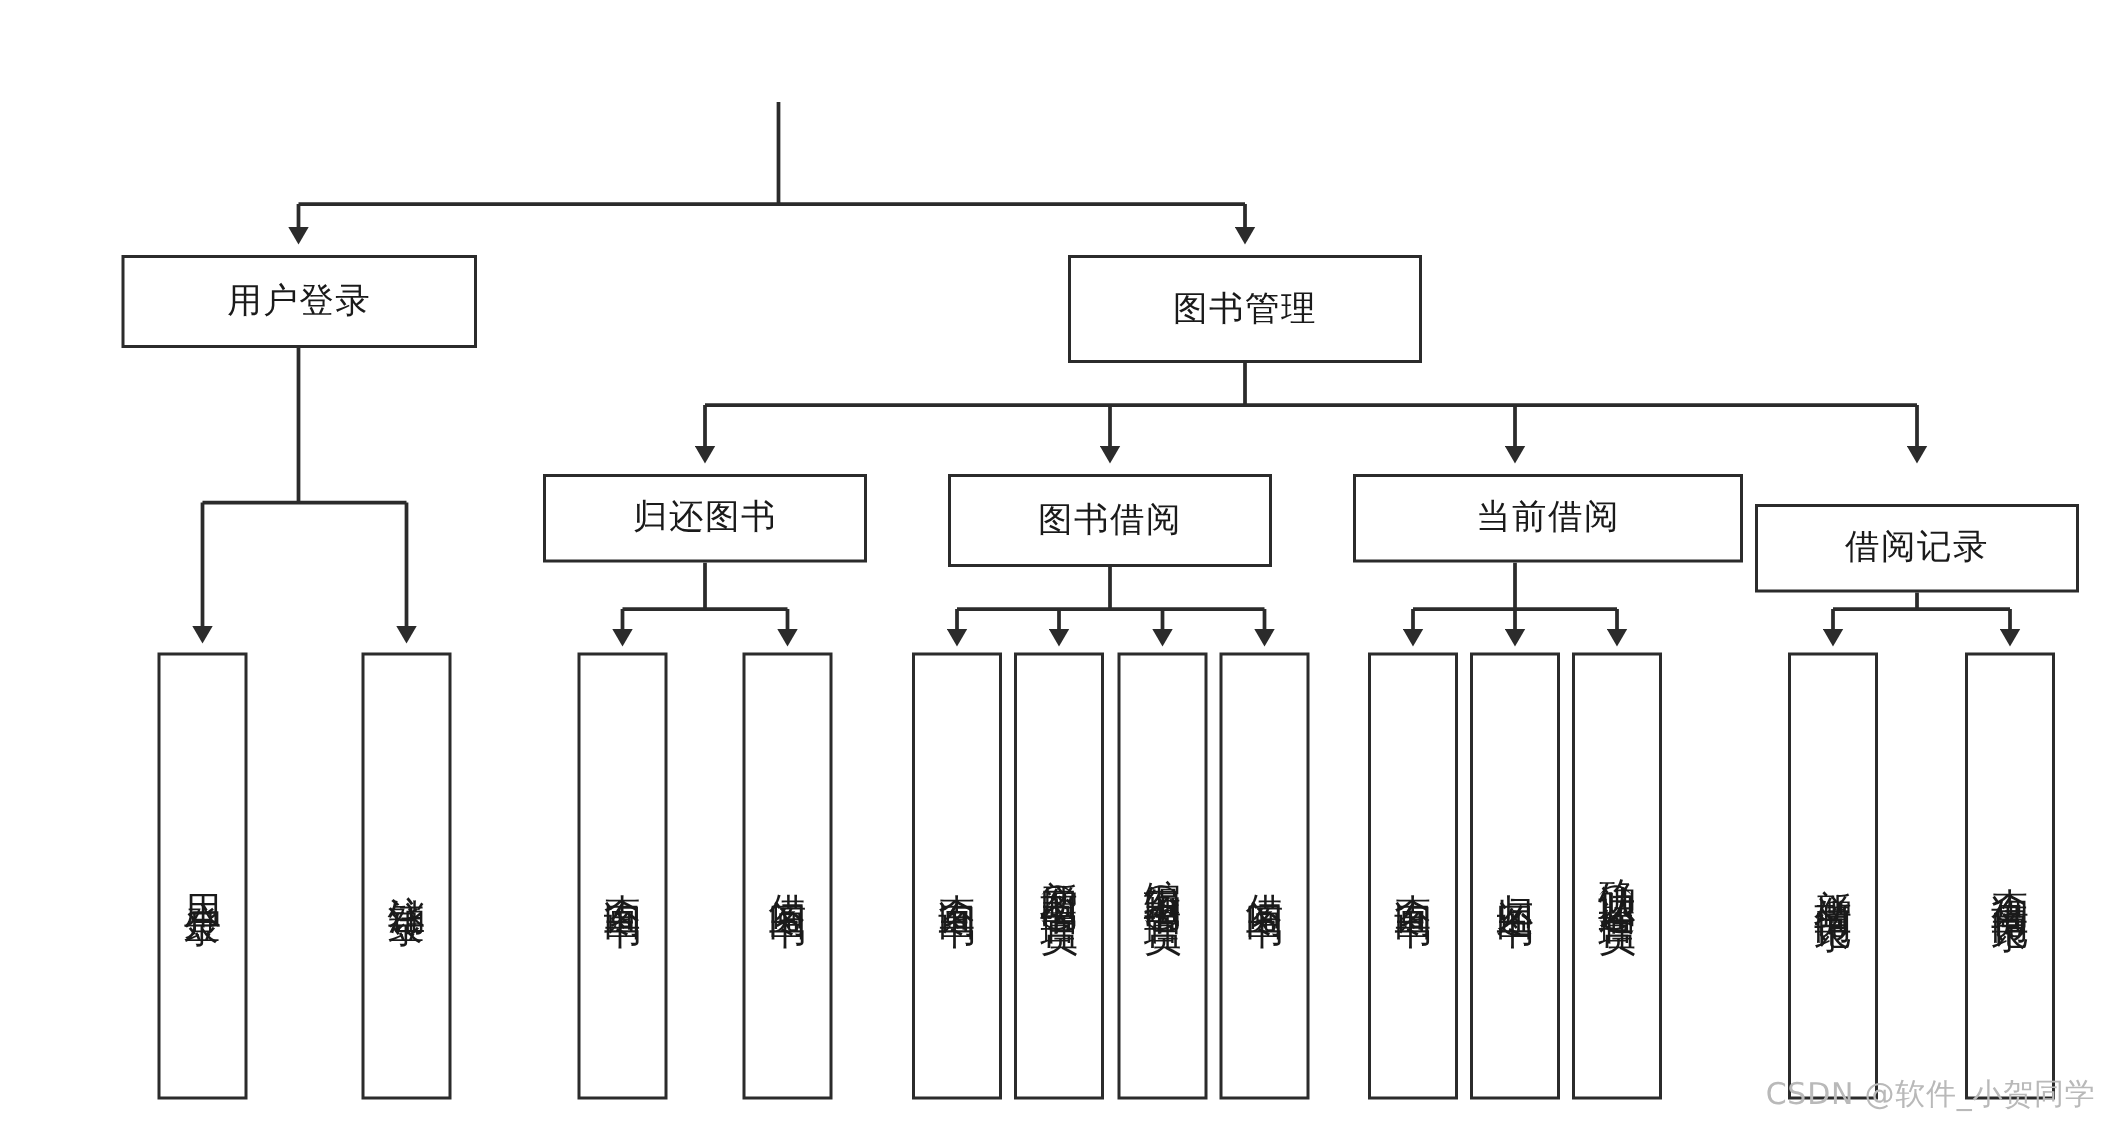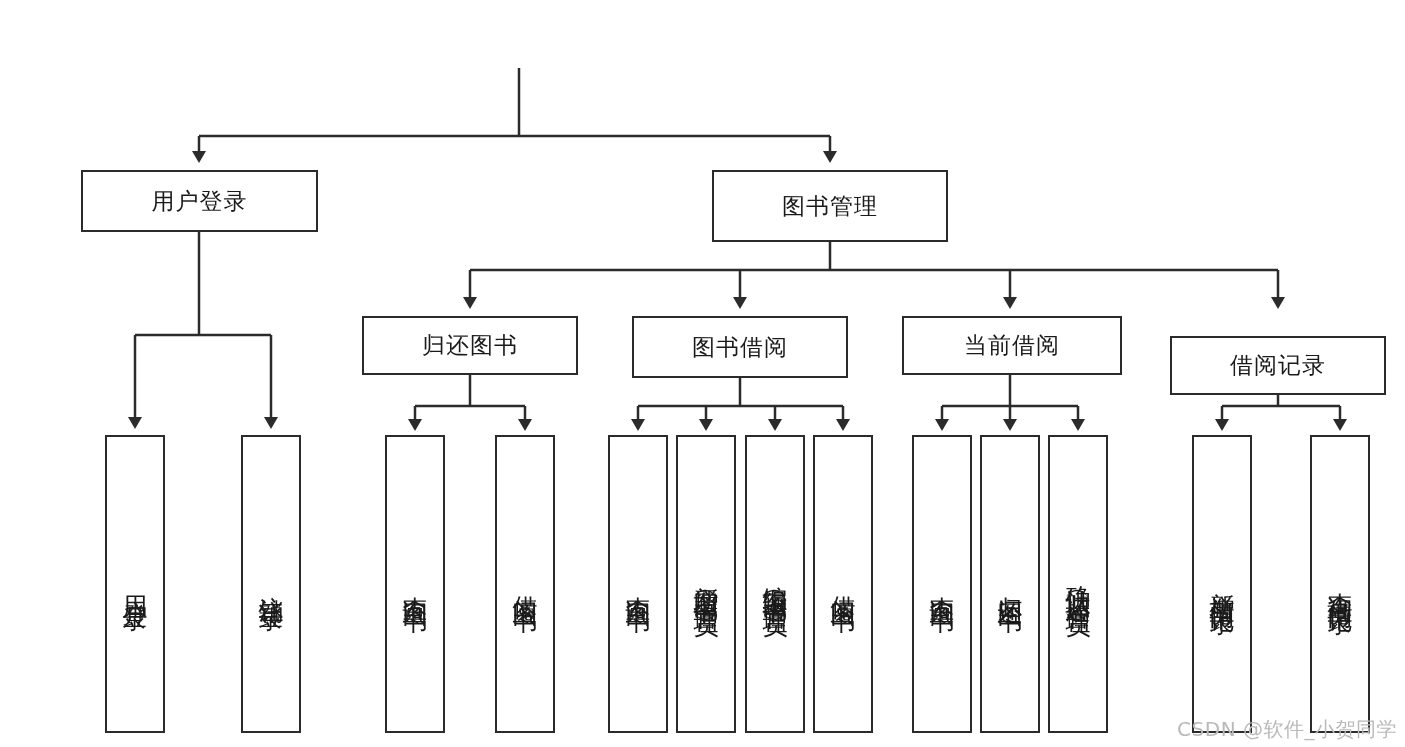--- a/index.html
+++ b/index.html
@@ -127,21 +127,21 @@
   <div class="node h" style="left:712px;top:170px;width:236px;height:72px;">
     <span class="lbl">图书管理</span>
   </div>
 
   <div class="node h" style="left:362px;top:316px;width:216px;height:59px;">
     <span class="lbl">归还图书</span>
   </div>
   <div class="node h" style="left:632px;top:316px;width:216px;height:62px;">
     <span class="lbl">图书借阅</span>
   </div>
-  <div class="node h" style="left:902px;top:316px;width:220px;height:59px;">
+  <div class="node h" style="left:902px;top:316px;width:260px;height:59px;">
     <span class="lbl">当前借阅</span>
   </div>
   <div class="node h" style="left:1170px;top:336px;width:216px;height:59px;">
     <span class="lbl">借阅记录</span>
   </div>
 
   <div class="node v" style="left:105px;top:435px;width:60px;height:298px;">
     <span class="lbl">用户登录</span>
   </div>
   <div class="node v" style="left:241px;top:435px;width:60px;height:298px;">

